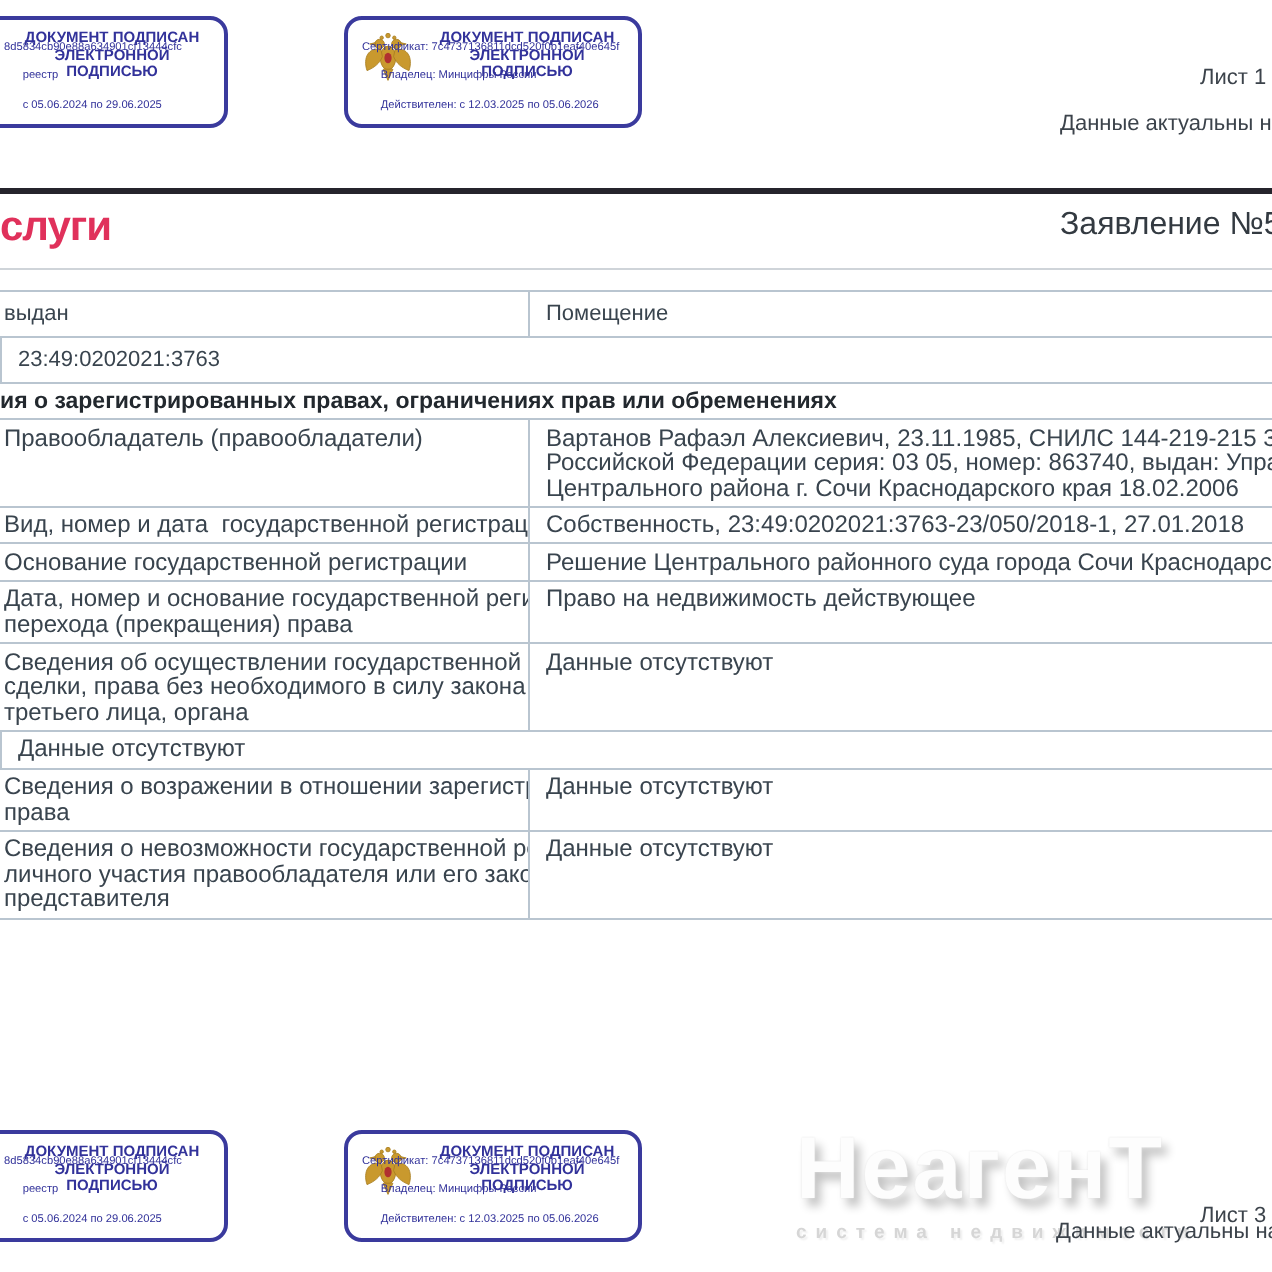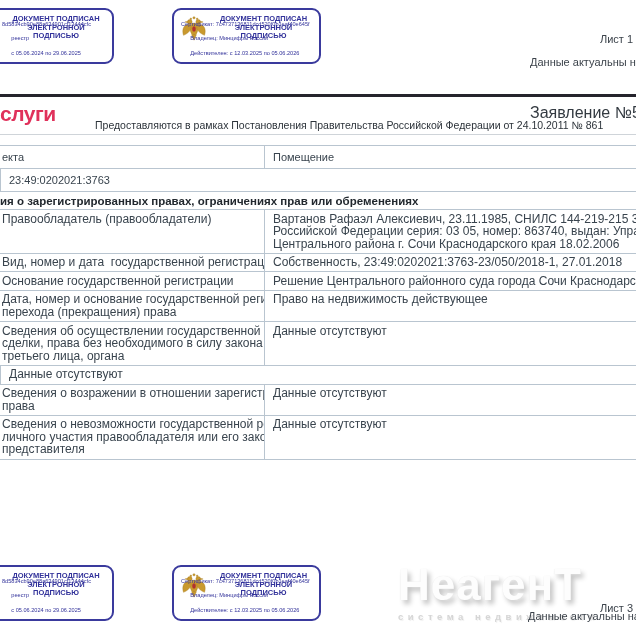--- a/index.html
+++ b/index.html
@@ -82,27 +82,26 @@
     <div class="meta"><span>Сертификат: 7c4737136811dcd520f0b1eaf40e645f</span><br>
       <span>Владелец: Минцифры России</span><br>
       <span>Действителен: с 12.03.2025 по 05.06.2026</span></div>
   </div>
 
   <div class="sheet-label" style="left:600px;top:33px;">Лист 1</div>
   <div class="sheet-label" style="left:530px;top:56px;">Данные актуальны на 18</div>
 
   <div class="topline"></div>
   <div class="logo">слуги</div>
-  <div class="doc-subtitle">Предоставляются в рамках Постановления Правительства Российской Федерации от 24.10.2011 № 861</div>
   <div class="application">Заявление №597</div>
   <div class="underline"></div>
 
   <div class="tbl" style="top:145px;">
     <div class="trow first">
-      <div class="tlabel">екта</div>
+      <div class="tlabel">выдан</div>
       <div class="tvalue">Помещение</div>
     </div>
     <div class="trow">
       <div class="tvalue">23:49:0202021:3763</div>
     </div>
   </div>
 
   <div class="section-heading">ия о зарегистрированных правах, ограничениях прав или обременениях</div>
 
   <div class="tbl" id="rights-table" style="top:209px;">

